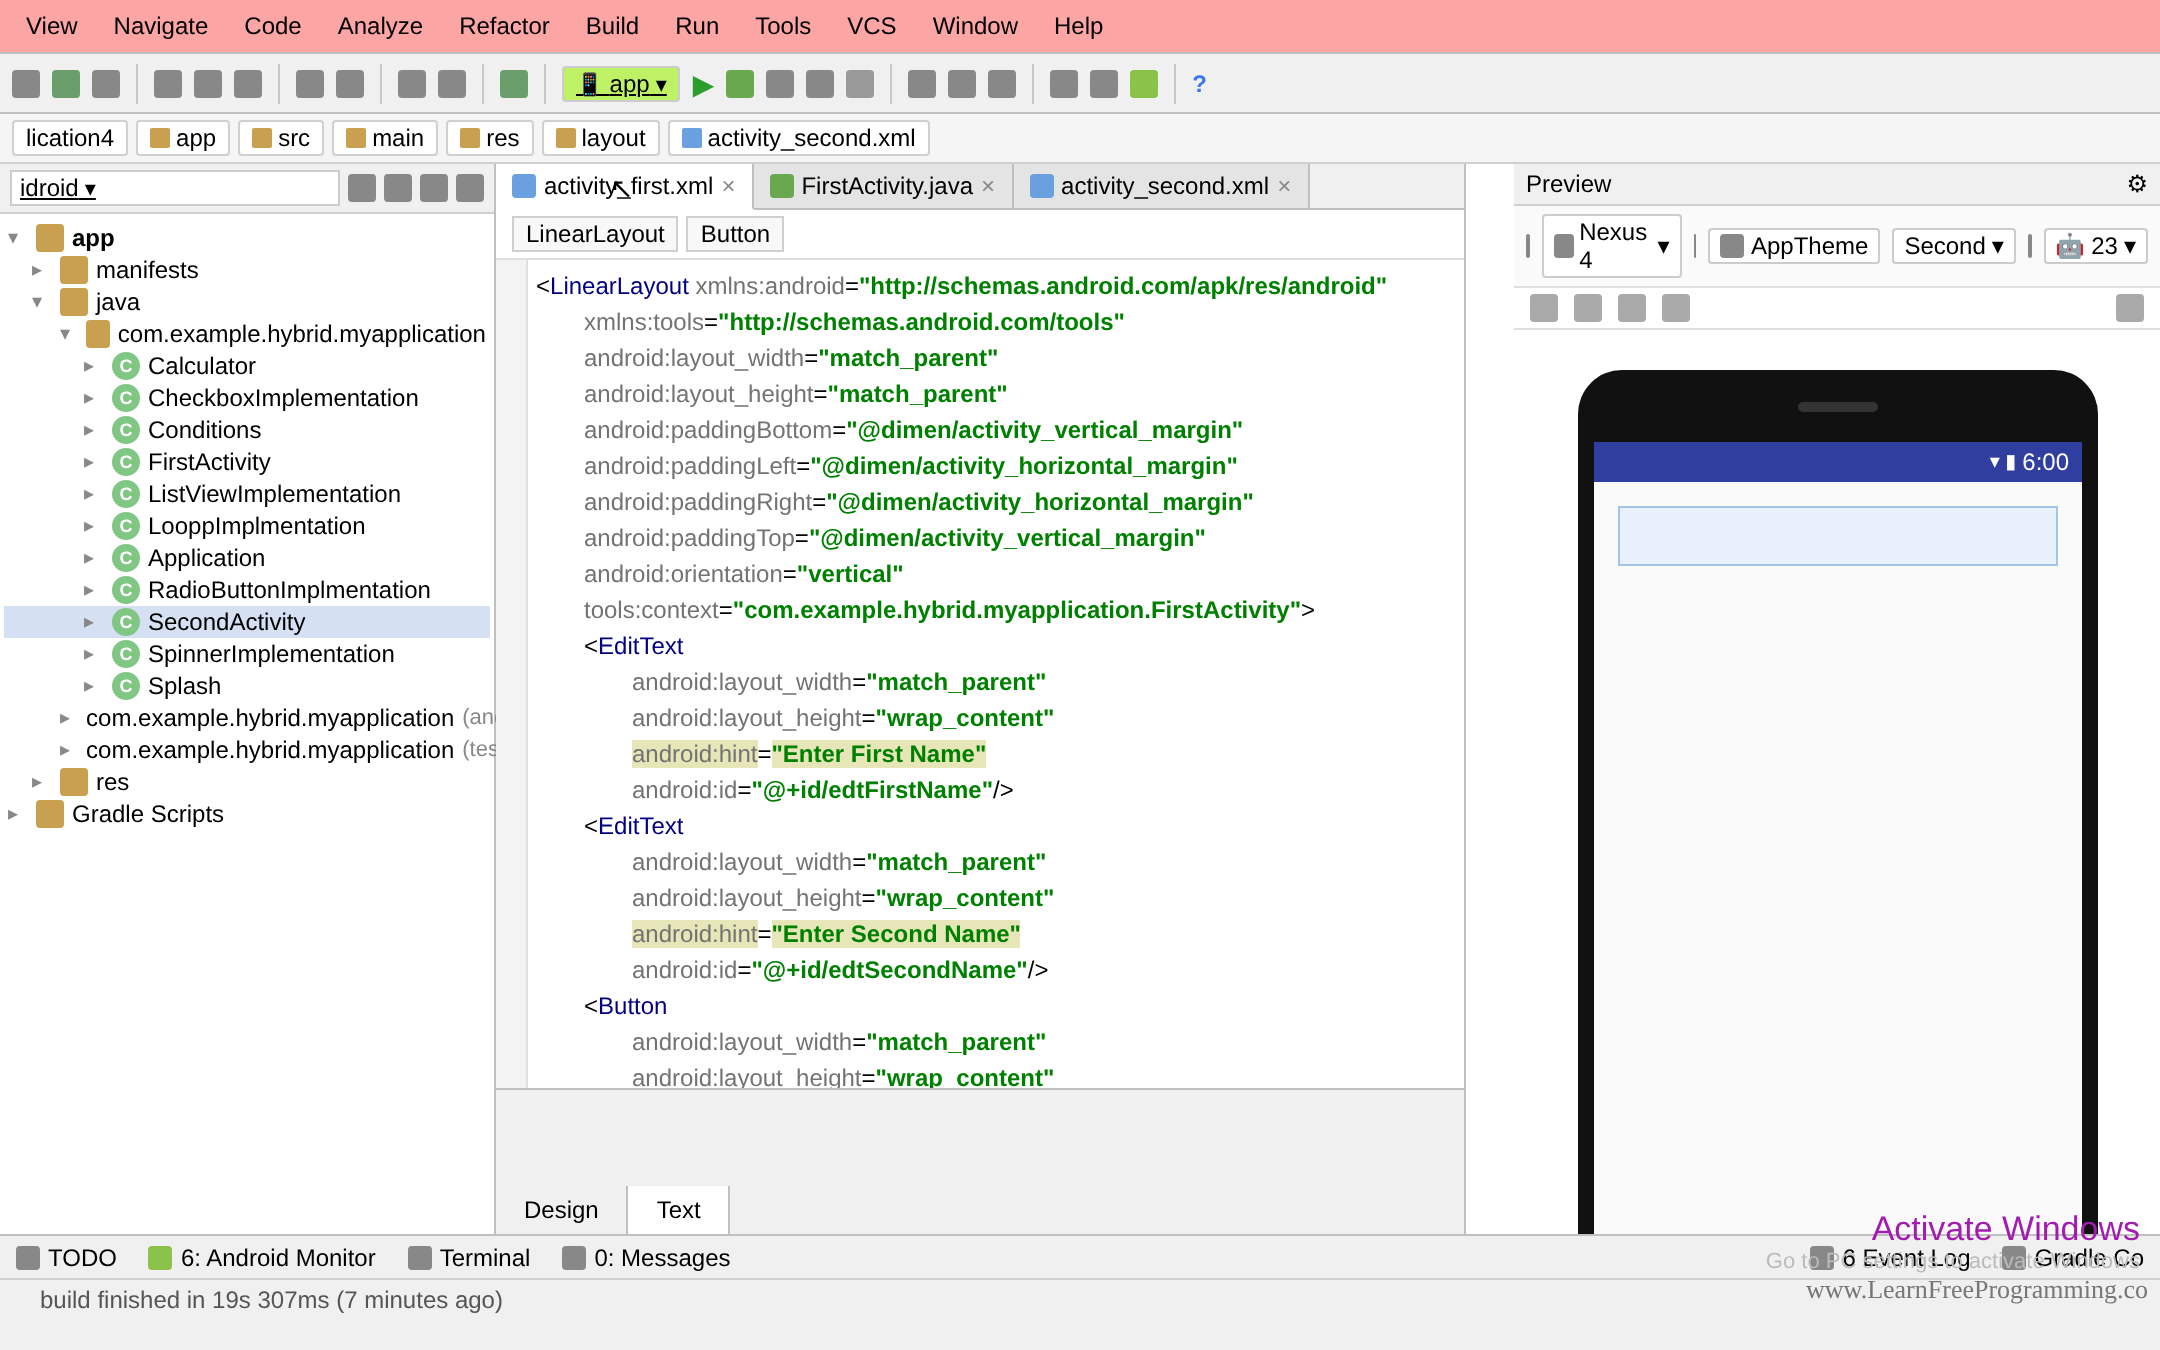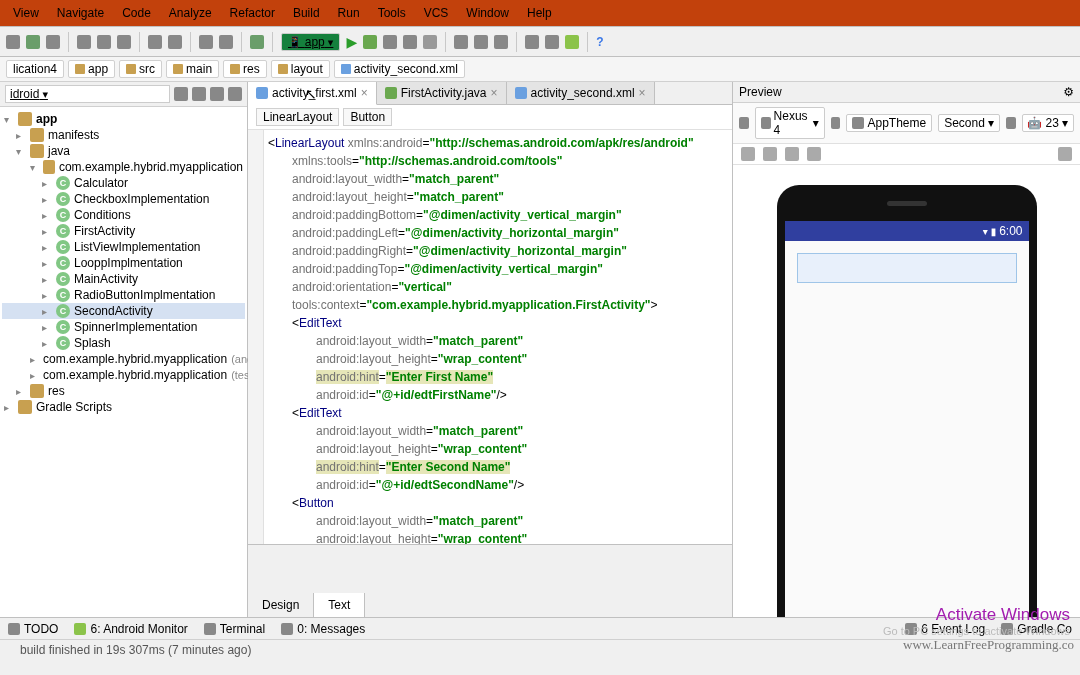--- a/index.html
+++ b/index.html
@@ -1,24 +1,24 @@
 <!DOCTYPE html>
 <html><head>
 <meta charset="utf-8">
 <style>
 * { margin:0; padding:0; box-sizing:border-box; font-family:"Segoe UI",Tahoma,sans-serif; font-size:12px; }
 body { background:#f0f0f0; width:1080px; height:675px; overflow:hidden; position:relative; }
 
-.menubar { display:flex; background:#c2410c; border-bottom:1px solid #c0c0c0; padding:2px 5px; gap:2px;align-items:center; }
+.menubar { display:flex; background:#fca5a5; border-bottom:1px solid #c0c0c0; padding:2px 5px; gap:2px;align-items:center; }
 .menubar span { padding:4px 8px; cursor:pointer; }
 
 .toolbar { display:flex; align-items:center; background:#f0f0f0; border-bottom:1px solid #c0c0c0; padding:4px 6px; gap:6px; height:30px;}
 .tb-sep{ width:1px; height:20px; background:#c8c8c8; margin:0 2px;}
 .tb-run{ color:#2a9d2a; font-size:14px;}
-.tb-app { background:#15803d; border:1px solid #ccc; padding:1px 6px; font-size:11px; border-radius:2px;text-decoration:underline;}
+.tb-app { background:#bef264; border:1px solid #ccc; padding:1px 6px; font-size:11px; border-radius:2px;text-decoration:underline;}
 .tb-ico{ width:14px;height:14px;background:#888;border-radius:2px;display:inline-block;}
 
 .breadcrumb{ display:flex; align-items:center; background:#f5f5f5; border-bottom:1px solid #d0d0d0; padding:3px 6px; gap:4px; font-size:11px;}
 .bc-item{ background:#fff; border:1px solid #d0d0d0; padding:1px 6px; border-radius:2px; display:flex; align-items:center; gap:3px;}
 .bc-ico{width:10px;height:10px;background:#c8a050;border-radius:1px;display:inline-block;}
 
 .main{ display:flex; height:calc(100% - 140px); }
 .sidebar{ width:248px; background:#fff; border-right:1px solid #c0c0c0; display:flex; flex-direction:column;}
 .side-top{ display:flex; align-items:center; border-bottom:1px solid #d0d0d0; padding:3px 5px; gap:4px; background:#f0f0f0;}
 .side-dd{ flex:1; background:#fff; border:1px solid #ccc; padding:1px 4px; font-size:11px;text-decoration:underline;}
@@ -42,21 +42,21 @@
 .crumb2{ padding:3px 8px; border-bottom:1px solid #e0e0e0; font-size:11px; display:flex; gap:4px; position:relative;}
 .crumb2 span{ border:1px solid #d0d0d0; padding:1px 6px; background:#f8f8f8;}
 .cursor-arrow{position:absolute;left:305px;top:86px;font-size:14px;color:#000;pointer-events:none;z-index:50;}
 .code{ flex:1; font-family:"Consolas","Courier New",monospace; font-size:12px; line-height:1.5; padding:4px 6px 4px 20px; overflow:hidden; white-space:pre; position:relative; background:#fff;}
 .gutter{ position:absolute; left:0; top:0; bottom:0; width:16px; background:#f3f3f3; border-right:1px solid #e0e0e0;}
 .k-tag{color:#000080;} .k-attr{color:#737373;} .k-str{color:#008000;font-weight:bold;} .k-hl{background:#e6e6b8;} .k-caret{border-right:1px solid #000;}
 .bottom-tabs{ display:flex; border-top:1px solid #c0c0c0; background:#f0f0f0;}
 .btab{ padding:5px 14px; border-right:1px solid #c0c0c0; font-size:12px;margin-top:48px;}
 .btab.active{ background:#fff;}
 
-.preview{ width:348px; background:#fff; border-left:1px solid #c0c0c0; display:flex; flex-direction:column;}
+.preview{ width:348px; background:#fff; border-left:1px solid #c0c0c0; display:flex; flex-direction:column;padding-left:24px;}
 .prev-head{ display:flex; justify-content:space-between; align-items:center; border-bottom:1px solid #d0d0d0; padding:3px 6px; background:#f0f0f0; font-size:11px;}
 .prev-tool{ display:flex; align-items:center; gap:6px; padding:4px 6px; border-bottom:1px solid #e0e0e0; font-size:11px; background:#fafafa;}
 .prev-btn{ border:1px solid #ccc; padding:1px 5px; background:#fff; border-radius:2px; display:flex; align-items:center;gap:3px;}
 .prev-ic{width:12px;height:12px;background:#888;border-radius:2px;display:inline-block;}
 .prev-tool2{display:flex;gap:8px;padding:3px 8px;border-bottom:1px solid #e0e0e0;}
 .prev-tool2 span{width:14px;height:14px;background:#aaa;border-radius:2px;display:inline-block;}
 .phone-wrap{ flex:1; display:flex; justify-content:center; padding:20px 6px 0 6px; overflow:hidden;}
 .phone{ width:260px; height:480px; background:#111; border-radius:22px; padding:36px 8px 40px 8px; position:relative;}
 .phone-spk{position:absolute;top:16px;left:50%;transform:translateX(-50%);width:40px;height:5px;background:#333;border-radius:3px;}
 .screen{ width:100%; height:100%; background:#fafafa; position:relative; overflow:hidden;}
@@ -214,21 +214,21 @@
             <span>ListViewImplementation</span>
           </div>
           <div class="tree-row indent3">
             <span class="exp">▸</span>
             <span class="node-ico ico-c">C</span>
             <span>LooppImplmentation</span>
           </div>
           <div class="tree-row indent3">
             <span class="exp">▸</span>
             <span class="node-ico ico-c">C</span>
-            <span>MainActivity</span>
+            <span>Application</span>
           </div>
           <div class="tree-row indent3">
             <span class="exp">▸</span>
             <span class="node-ico ico-c">C</span>
             <span>RadioButtonImplmentation</span>
           </div>
           <div class="tree-row indent3 sel">
             <span class="exp">▸</span>
             <span class="node-ico ico-c">C</span>
             <span>SecondActivity</span>

